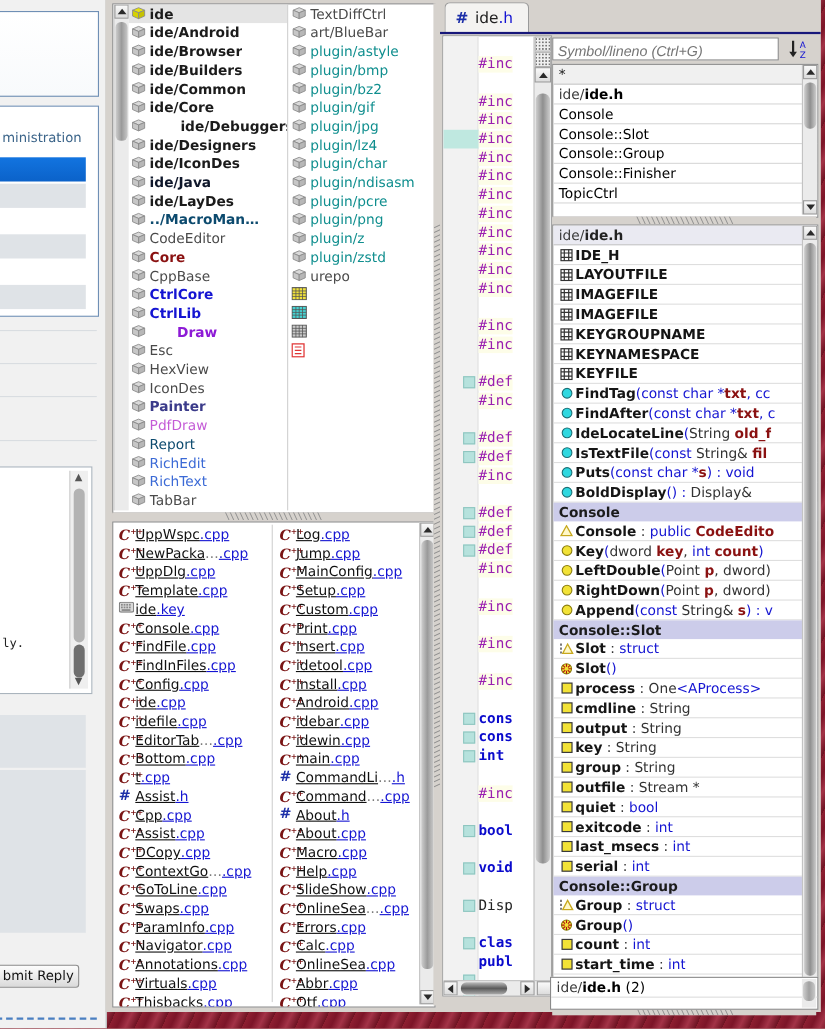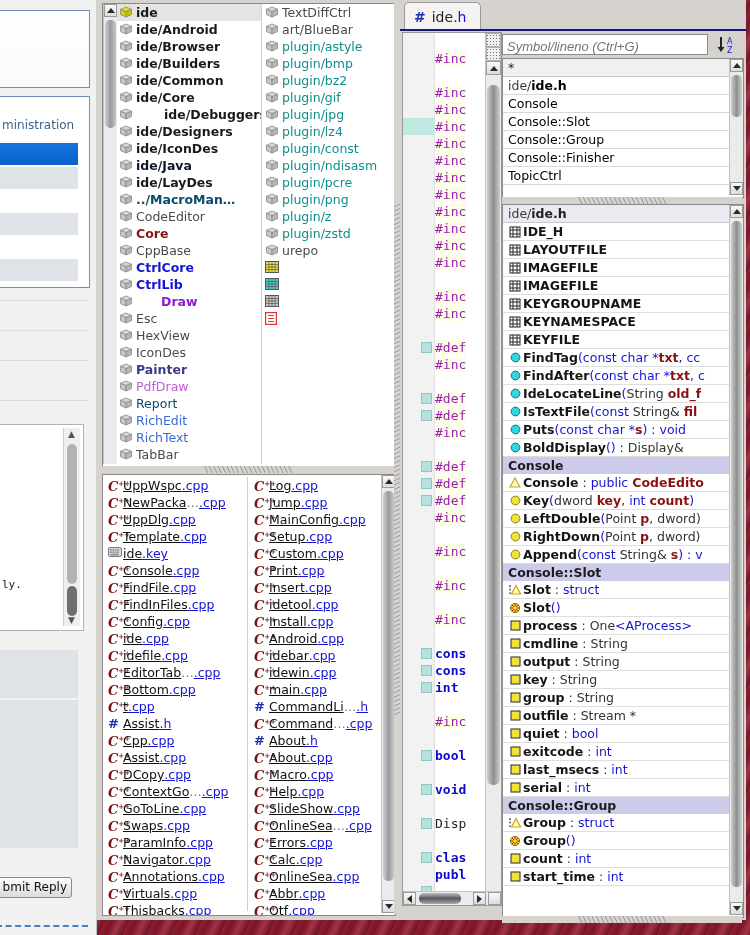--- a/index.html
+++ b/index.html
@@ -602,21 +602,21 @@
             <span class="lbl" style="color:#0f8e8e;">plugin/lz4</span>
           </div>
           <div class="row">
             <span class="pkgicon">
               <svg width="14" height="13" viewBox="0 0 14 13">
                 <path d="M7 1 L12.5 3.3 L7 5.6 L1.5 3.3 Z" fill="#d9d9d9" stroke="#8a8a8a" stroke-width="0.8"></path>
                 <path d="M1.5 3.3 L1.5 8.6 L7 11 L7 5.6 Z" fill="#c7c7c7" stroke="#8a8a8a" stroke-width="0.8"></path>
                 <path d="M12.5 3.3 L12.5 8.6 L7 11 L7 5.6 Z" fill="#b7b7b7" stroke="#8a8a8a" stroke-width="0.8"></path>
               </svg>
             </span>
-            <span class="lbl" style="color:#0f8e8e;">plugin/const</span>
+            <span class="lbl" style="color:#0f8e8e;">plugin/char</span>
           </div>
           <div class="row">
             <span class="pkgicon">
               <svg width="14" height="13" viewBox="0 0 14 13">
                 <path d="M7 1 L12.5 3.3 L7 5.6 L1.5 3.3 Z" fill="#d9d9d9" stroke="#8a8a8a" stroke-width="0.8"></path>
                 <path d="M1.5 3.3 L1.5 8.6 L7 11 L7 5.6 Z" fill="#c7c7c7" stroke="#8a8a8a" stroke-width="0.8"></path>
                 <path d="M12.5 3.3 L12.5 8.6 L7 11 L7 5.6 Z" fill="#b7b7b7" stroke="#8a8a8a" stroke-width="0.8"></path>
               </svg>
             </span>
             <span class="lbl" style="color:#0f8e8e;">plugin/ndisasm</span>
@@ -1520,15 +1520,23 @@
               <i></i>
             </div>
         </div>
       </div>
 
       <div class="splitter-h" style="left:2px;top:884px;width:240px;">
         <span>\\\\\\\\\\\\\\\\\\\\</span>
       </div>
     </div>
 
+    <div class="statusbar">
+      <div class="st">
+        <span class="s-grey">ide/</span><b>ide.h</b>&nbsp;<span>(2)</span>
+      </div>
+      <div class="sb-scroll">
+        <div class="sb-thumb"></div>
+      </div>
+    </div>
 
   </div>
 </div>
 
 </body></html>

